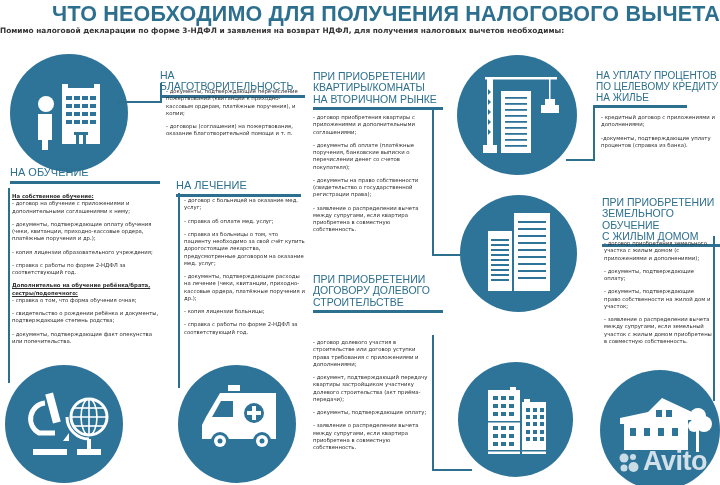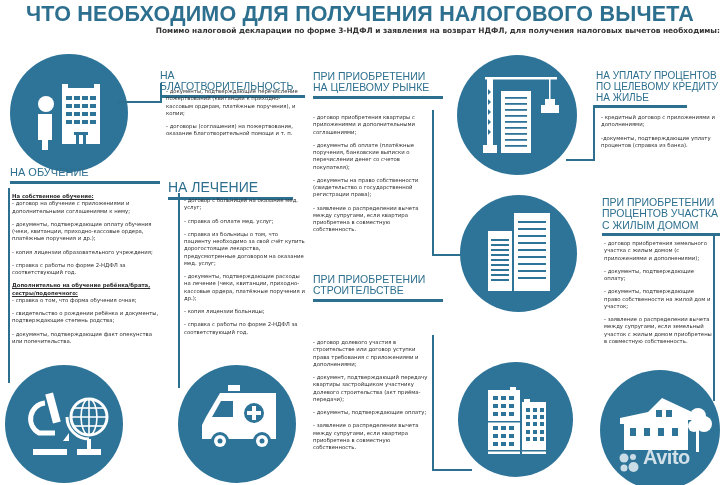--- a/index.html
+++ b/index.html
@@ -1,29 +1,29 @@
 <!DOCTYPE html>
 <html><head>
 <meta charset="utf-8">
 <style>
 *{margin:0;padding:0;box-sizing:border-box}
 html,body{width:720px;height:485px;overflow:hidden;background:#ffffff}
 body{position:relative;font-family:"DejaVu Sans","Liberation Sans",sans-serif;color:#2b2b2b}
-.title{position:absolute;left:0;top:2px;width:720px;text-align:center;font-family:"Liberation Sans",sans-serif;font-weight:bold;font-size:21.5px;color:#2d6f8e;letter-spacing:0.2px}
-.subtitle{position:absolute;left:0;top:26px;width:720px;text-align:right;font-size:7.4px;font-weight:bold;color:#333}
+.title{position:absolute;left:0;top:2px;width:720px;text-align:right;font-family:"Liberation Sans",sans-serif;font-weight:bold;font-size:21.5px;color:#2d6f8e;letter-spacing:0.2px}
+.subtitle{position:absolute;left:0;top:26px;width:720px;text-align:left;font-size:7.4px;font-weight:bold;color:#333}
 .circle{position:absolute;border-radius:50%;background:#2e7499}
 .circle svg{position:absolute;left:0;top:0;width:100%;height:100%}
 .hd{position:absolute;font-family:"Liberation Sans",sans-serif;font-weight:normal;color:#2d6f8e;line-height:1.08}
 .hd .rule{display:block;height:3px;background:#2d6f8e;margin-top:2px}
 .box{position:absolute;font-size:5.35px;line-height:1.36;color:#2f2f2f}
 .box p{margin-bottom:6px}
 .box .u{text-decoration:underline;font-weight:bold;display:block}
 .vline{position:absolute;background:#2d6f8e}
 .hline{position:absolute;background:#2d6f8e;height:2px}
-.avito{position:absolute;left:618px;top:446px;font-family:"Liberation Sans",sans-serif;font-weight:bold;font-size:20px;color:rgba(255,255,255,0.78);letter-spacing:-0.5px}
+.avito{position:absolute;left:618px;top:446px;font-family:"Liberation Sans",sans-serif;font-weight:bold;font-size:27px;color:rgba(255,255,255,0.78);letter-spacing:-0.5px}
 .dots{position:absolute;left:618px;top:452px;width:22px;height:22px}
 </style>
 </head>
 <body>
 
 <div class="title">ЧТО НЕОБХОДИМО ДЛЯ ПОЛУЧЕНИЯ НАЛОГОВОГО ВЫЧЕТА</div>
 <div class="subtitle">Помимо налоговой декларации по форме 3-НДФЛ и заявления на возврат НДФЛ, для получения  налоговых вычетов необходимы:</div>
 
 <div class="circle" style="left:10px;top:54px;width:118px;height:118px">
   <svg viewBox="0 0 118 118">
@@ -97,21 +97,21 @@
       <line x1="69" y1="43" x2="99" y2="43"></line>
         <line x1="69" y1="61" x2="99" y2="61"></line>
         <line x1="84" y1="34" x2="84" y2="70"></line>
     </g>
     <path d="M62 52 a22 22 0 0 0 22 22" fill="none" stroke="#fff" stroke-width="3"></path>
     <rect x="82" y="74" width="4" height="10" fill="#fff"></rect>
     <rect x="72" y="84" width="24" height="6" fill="#fff"></rect>
   </svg>
 </div>
 
-<div class="hd" style="left:168px;top:180px;font-size:14px;width:125px">
+<div class="hd" style="left:176px;top:180px;font-size:11px;width:125px">
   <span>НА ЛЕЧЕНИЕ</span>
   <span class="rule"></span>
 </div>
 <div class="vline" style="left:178px;top:193px;width:2px;height:195px"></div>
 <div class="box" style="left:184px;top:197px;width:122px">
   <p>- договор с больницей на оказание мед. услуг;</p>
   <p>- справка об оплате  мед. услуг;</p>
   <p>- справка из больницы о том, что пациенту необходимо за свой счёт купить дорогостоящие лекарства, предусмотренные договором на оказание мед. услуг;</p>
   <p>- документы, подтверждающие расходы на лечение (чеки, квитанции, приходно-кассовые ордера, платёжные поручения и др.);</p>
   <p>- копия лицензии больницы;</p>
@@ -129,21 +129,22 @@
       <circle cx="42" cy="76" r="6" fill="#fff"></circle>
       <circle cx="42" cy="76" r="2.5" fill="#2e7499"></circle>
     <circle cx="84" cy="76" r="9" fill="#2e7499"></circle>
       <circle cx="84" cy="76" r="6" fill="#fff"></circle>
       <circle cx="84" cy="76" r="2.5" fill="#2e7499"></circle>
   </svg>
 </div>
 
 <div class="hd" style="left:313px;top:71px;font-size:10.5px;width:130px">
   <span style="display:block">ПРИ ПРИОБРЕТЕНИИ</span>
-  <span style="display:block">НА ЦЕЛЕВОМУ РЫНКЕ</span>
+  <span style="display:block">КВАРТИРЫ/КОМНАТЫ</span>
+  <span style="display:block">НА ВТОРИЧНОМ РЫНКЕ</span>
   <span class="rule"></span>
 </div>
 <div class="vline" style="left:432px;top:110px;width:2px;height:145px"></div>
 <div class="hline" style="left:432px;top:254px;width:30px"></div>
 <div class="box" style="left:313px;top:114px;width:116px">
   <p>- договор приобретения квартиры с приложениями и дополнительными соглашениями;</p>
   <p>- документы об оплате (платёжные поручения, банковские выписки о перечислении денег со счетов покупателя);</p>
   <p>- документы на право собственности (свидетельство о государственной регистрации права);</p>
   <p>- заявление о распределении вычета между супругами, если квартира приобретена в совместную собственность.</p>
 </div>
@@ -169,20 +170,21 @@
         <rect x="58" y="61" width="28" height="2"></rect>
         <rect x="58" y="68" width="28" height="2"></rect>
         <rect x="58" y="75" width="28" height="2"></rect>
         <rect x="58" y="82" width="28" height="2"></rect>
     </g>
   </svg>
 </div>
 
 <div class="hd" style="left:313px;top:274px;font-size:10.5px;width:130px">
   <span style="display:block">ПРИ ПРИОБРЕТЕНИИ</span>
+  <span style="display:block">ДОГОВОРУ ДОЛЕВОГО</span>
   <span style="display:block">СТРОИТЕЛЬСТВЕ</span>
   <span class="rule"></span>
 </div>
 <div class="vline" style="left:432px;top:335px;width:2px;height:136px"></div>
 <div class="hline" style="left:432px;top:469px;width:40px"></div>
 <div class="box" style="left:313px;top:339px;width:118px">
   <p>- договор долевого участия в строительстве или договор уступки права требования с приложениями и дополнениями;</p>
   <p>- документ, подтверждающий передачу квартиры застройщиком участнику долевого строительства (акт приёма-передачи);</p>
   <p>- документы, подтверждающие оплату;</p>
   <p>- заявление о распределении вычета между супругами, если квартира приобретена в совместную собственность.</p>
@@ -270,21 +272,21 @@
   <span style="display:block">НА ЖИЛЬЕ</span>
   <span class="rule" style="margin-left:-3px;width:94px"></span>
 </div>
 <div class="box" style="left:601px;top:114px;width:118px">
   <p>- кредитный договор с приложениями и дополнениями;</p>
   <p>-документы, подтверждающие уплату процентов (справка из банка).</p>
 </div>
 
 <div class="hd" style="left:602px;top:197px;font-size:10.5px;width:118px">
   <span style="display:block">ПРИ ПРИОБРЕТЕНИИ</span>
-  <span style="display:block">ПРОЦЕНТОВ УЧАСТКА</span>
+  <span style="display:block">ЗЕМЕЛЬНОГО ОБУЧЕНИЕ</span>
   <span style="display:block">С ЖИЛЫМ ДОМОМ</span>
   <span class="rule"></span>
 </div>
 <div class="vline" style="left:713px;top:236px;width:2px;height:165px"></div>
 <div class="box" style="left:604px;top:240px;width:108px">
   <p>- договор приобретения земельного участка с жилым домом (с приложениями и дополнениями);</p>
   <p>- документы, подтверждающие оплату;</p>
   <p>- документы, подтверждающие право собственности на жилой дом и участок;</p>
   <p>- заявление о распределении вычета между супругами, если земельный участок с жилым домом приобретены в совместную собственность.</p>
 </div>

